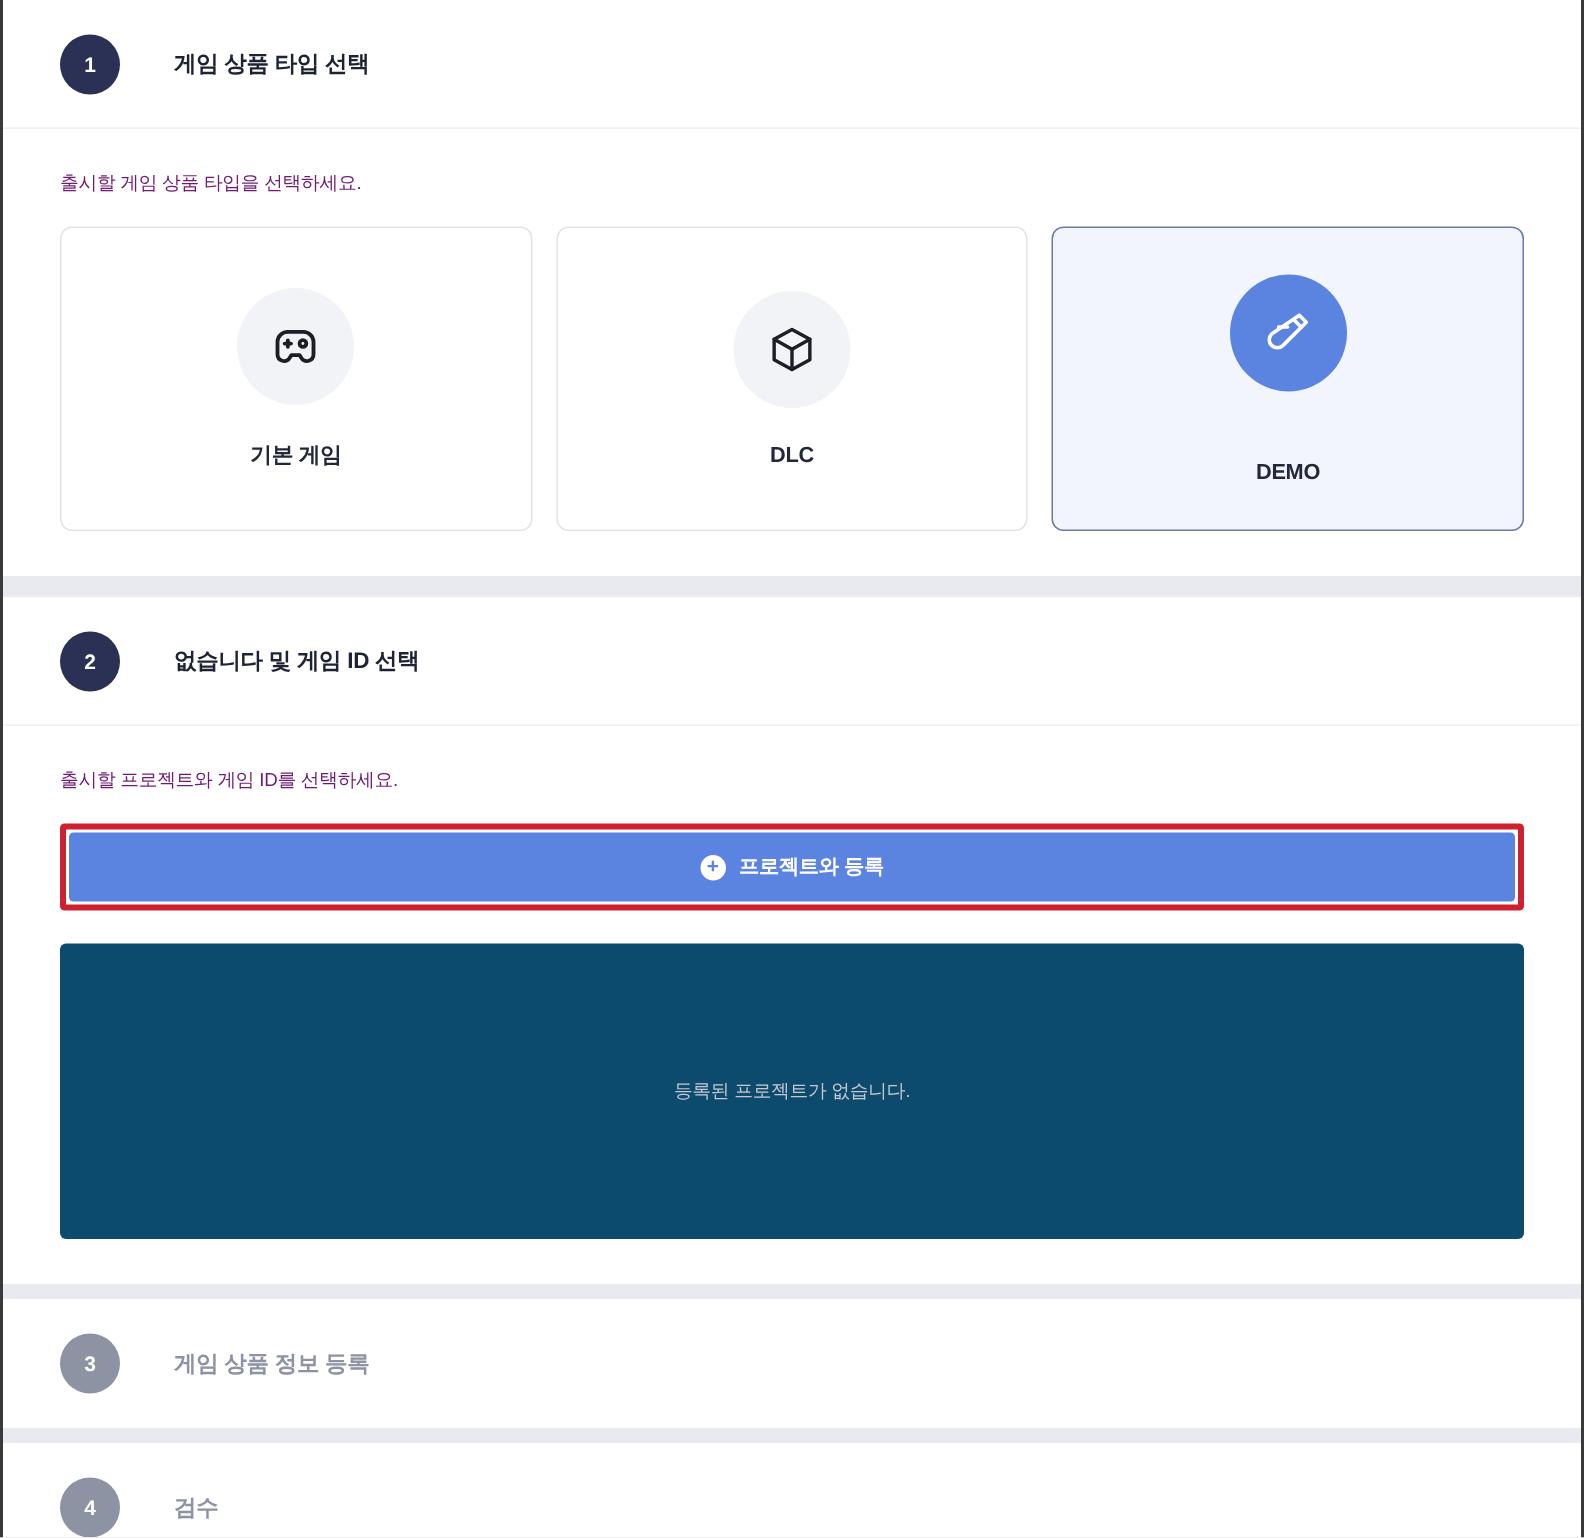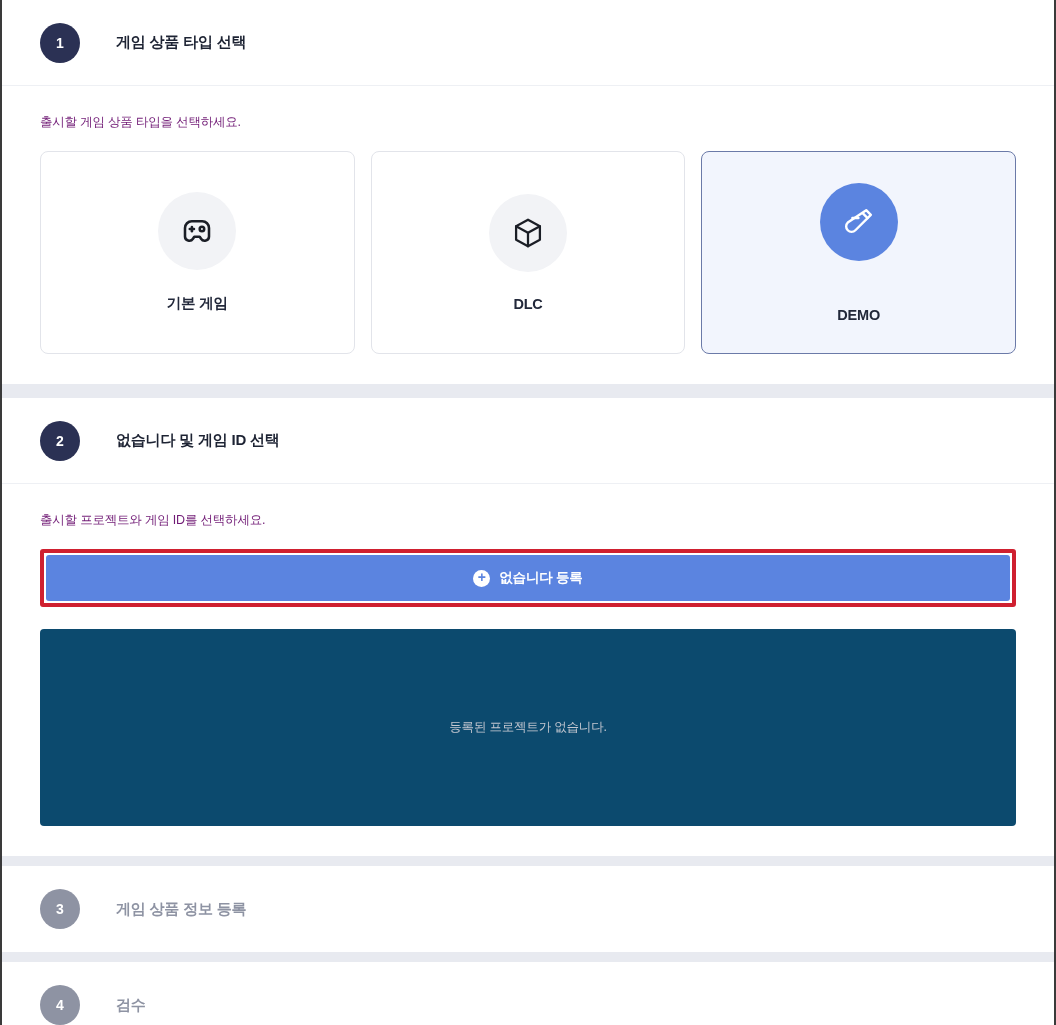--- a/index.html
+++ b/index.html
@@ -239,21 +239,21 @@
       <div class="step-badge">2</div>
       <div class="step-title">없습니다 및 게임 ID 선택</div>
     </div>
 
     <div class="section-body">
       <div class="section-desc">출시할 프로젝트와 게임 ID를 선택하세요.</div>
 
       <div class="annot-wrap">
         <button class="register-btn">
           <span class="plus-icon">+</span>
-          <span>없습니다 등록</span>
+          <span>프로젝트와 등록</span>
         </button>
       </div>
 
       <div class="empty-panel">
         <div class="empty-text">등록된 프로젝트가 없습니다.</div>
       </div>
     </div>
   </div>
 
   <div class="gap-sm"></div>

